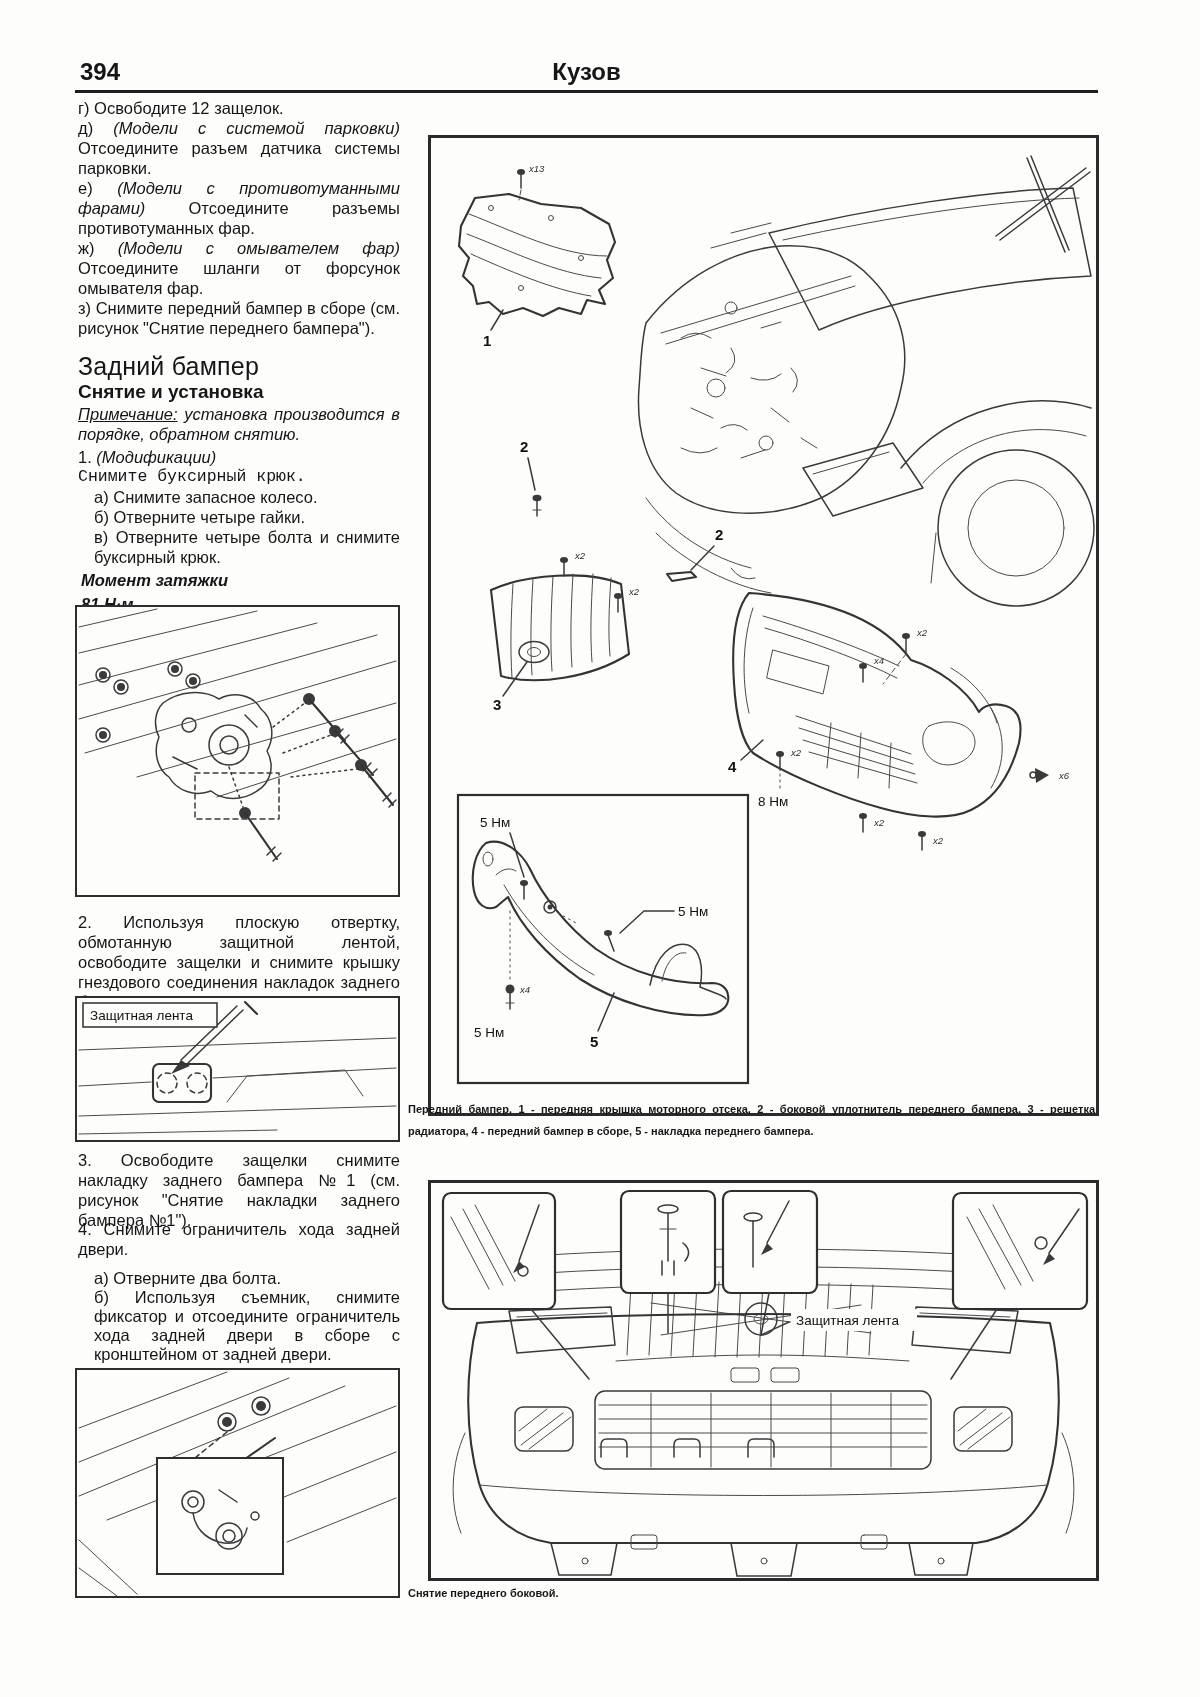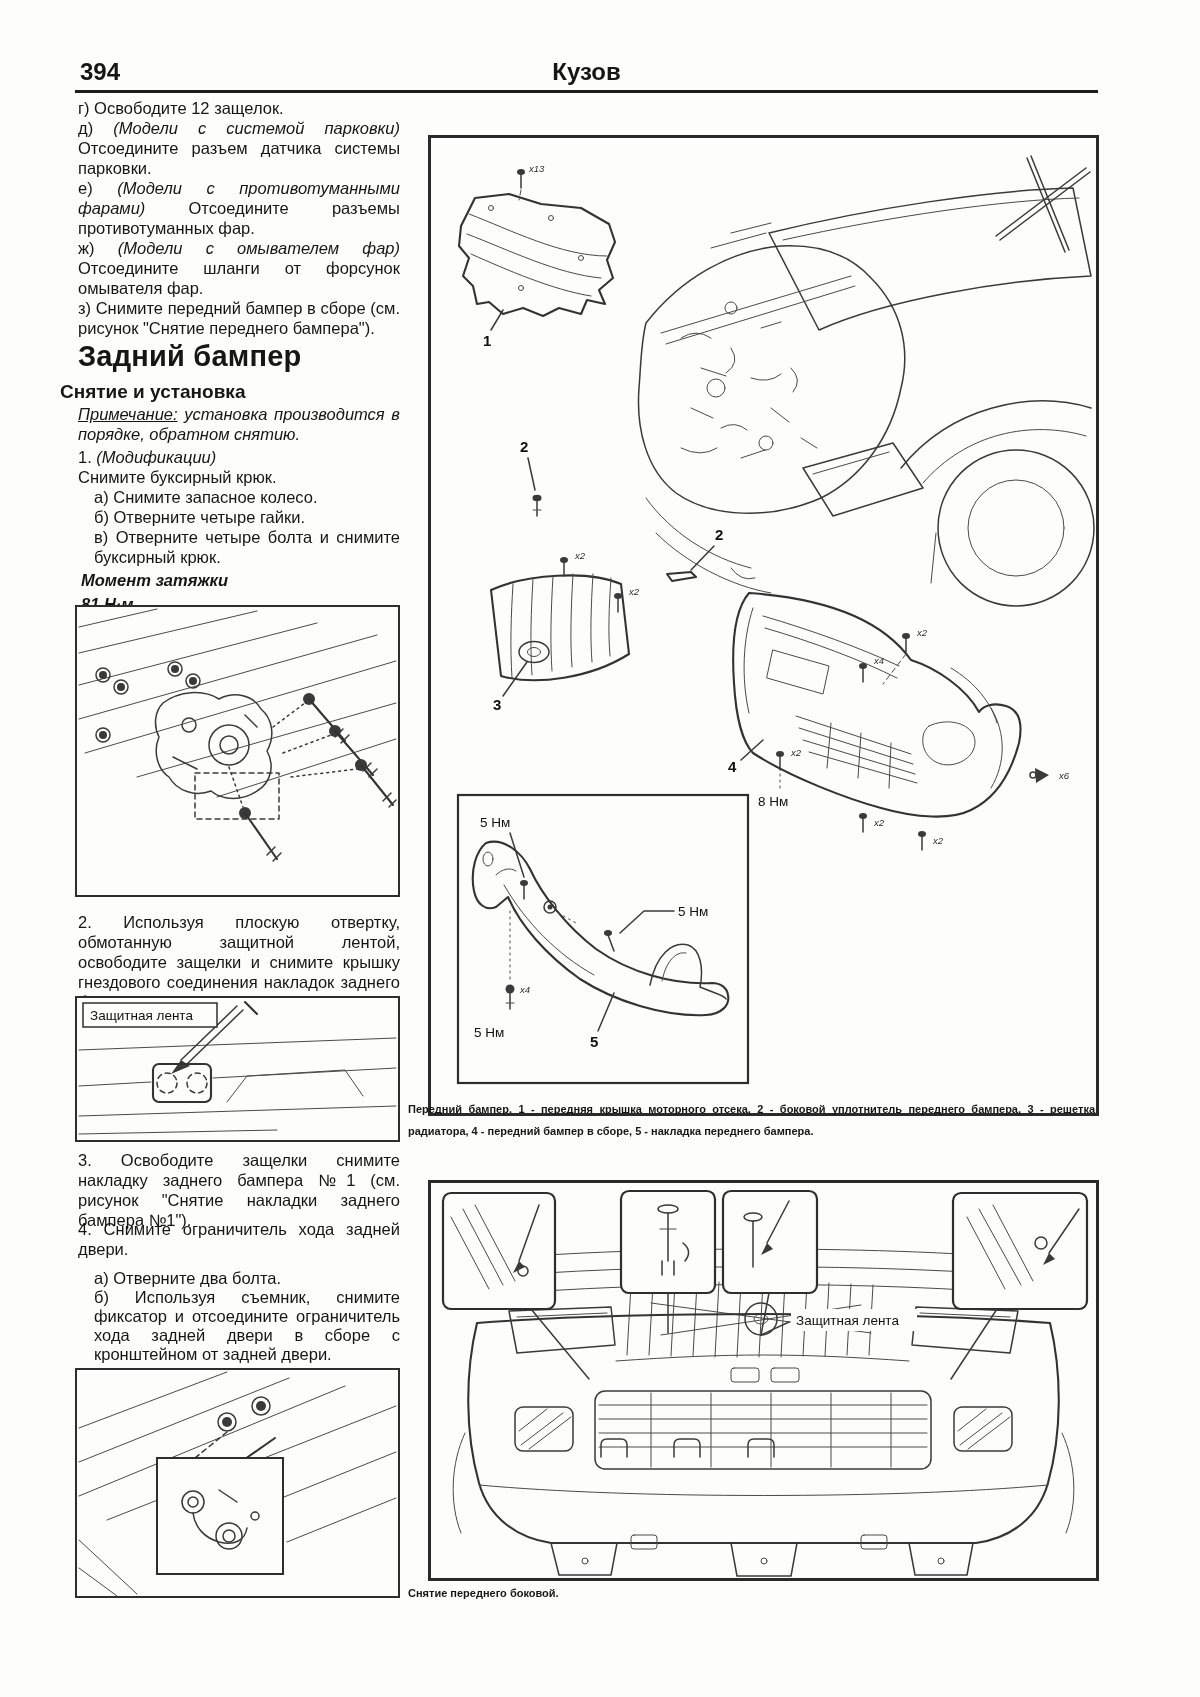--- a/index.html
+++ b/index.html
@@ -11,21 +11,21 @@
   }
   .abs{position:absolute;}
   
   .pagenum{font-size:24px;font-weight:bold;}
   .pagetitle{font-size:24px;font-weight:bold;text-align:center;}
   .hrule{border-top:3px solid #1d1d1d;}
   
   .para{font-size:16.5px;line-height:20px;text-align:justify;margin:0;}
   .para i{font-style:italic;}
   .sub{padding-left:16px;}
-  .h1{font-size:29px;font-weight:bold;letter-spacing:0.2px;}
+  .h1{font-size:25px;font-weight:normal;letter-spacing:0.2px;margin-top:12px;}
   .h2{font-size:19px;font-weight:bold;}
   .note{font-size:16.5px;line-height:20px;font-style:italic;text-align:justify;}
   .note .nlab{text-decoration:underline;}
   .torque{display:flex;align-items:baseline;font-size:16.5px;font-style:italic;font-weight:bold;}
   .torque .dots{flex:1;border-bottom:2px dotted #222;margin:0 3px 3px 3px;}
   .figbox{border:2px solid #2e2e2e;background:#fdfdfc;}
   .figbox-heavy{border:3px solid #2a2a2a;background:#fdfdfc;}
   .cap{font-size:11px;font-weight:bold;line-height:22px;text-align:justify;}
   
   svg{display:block;}
@@ -52,30 +52,30 @@
 
   <div class="abs" style="left:78px;top:98px;width:322px;">
     <p class="para"><span>г)</span> <i></i> <span>Освободите 12 защелок.</span></p>
     <p class="para"><span>д)</span> <i>(Модели с системой парковки)</i> <span>Отсоедините разъем датчика системы парковки.</span></p>
     <p class="para"><span>е)</span> <i>(Модели с противотуманными фарами)</i> <span>Отсоедините разъемы противотуманных фар.</span></p>
     <p class="para"><span>ж)</span> <i>(Модели с омывателем фар)</i> <span>Отсоедините шланги от форсунок омывателя фар.</span></p>
     <p class="para"><span>з)</span> <i></i> <span>Снимите передний бампер в сборе (см. рисунок "Снятие переднего бампера").</span></p>
   </div>
 
   <div class="abs h1" style="left:78px;top:340px;">Задний бампер</div>
-  <div class="abs h2" style="left:60px;top:381px;">Снятие и установка</div>
+  <div class="abs h2" style="left:78px;top:381px;">Снятие и установка</div>
 
   <div class="abs note" style="left:78px;top:404px;width:322px;">
     <span class="nlab">Примечание:</span><span> установка производится в порядке, обратном снятию.</span>
   </div>
 
   <p class="abs para" style="left:78px;top:447px;width:322px;">
     <span>1.</span> <i>(Модификации)</i>
   </p>
-  <p class="abs para" style="left:78px;top:467px;width:322px;">Снимите буксирный крюк.</p>
+  <p class="abs para" style="left:78px;top:467px;width:322px;font-family:Liberation Mono, monospace;">Снимите буксирный крюк.</p>
   <p class="abs para sub" style="left:78px;top:487px;width:306px;">а) Снимите запасное колесо.</p>
   <p class="abs para sub" style="left:78px;top:507px;width:306px;">б) Отверните четыре гайки.</p>
   <p class="abs para sub" style="left:78px;top:527px;width:306px;">в) Отверните четыре болта и снимите буксирный крюк.</p>
 
   <div class="abs torque" style="left:78px;top:571px;width:322px;flex-direction:column;">
     <span>Момент затяжки</span>
     <span class="dots"></span>
     <span>81 Н·м</span>
   </div>
 

